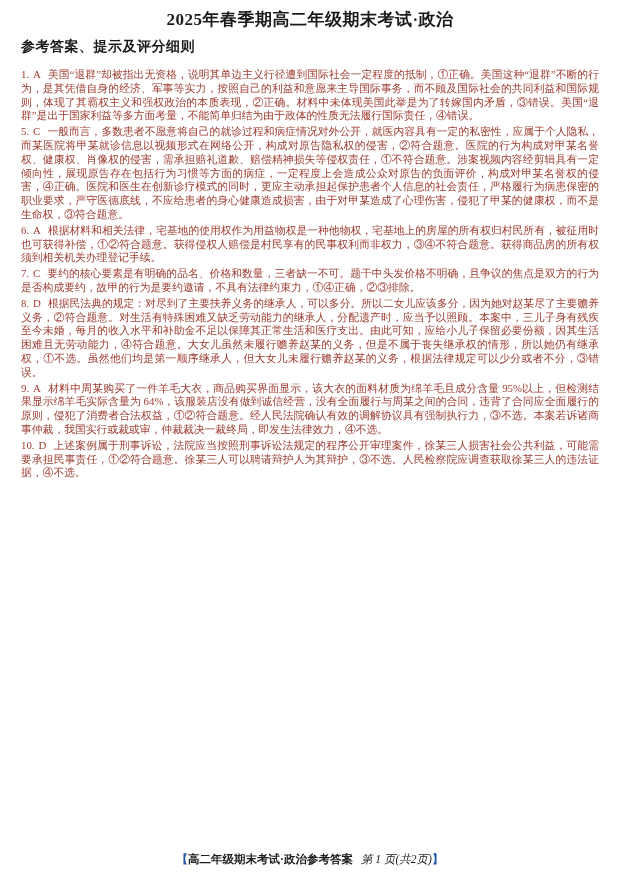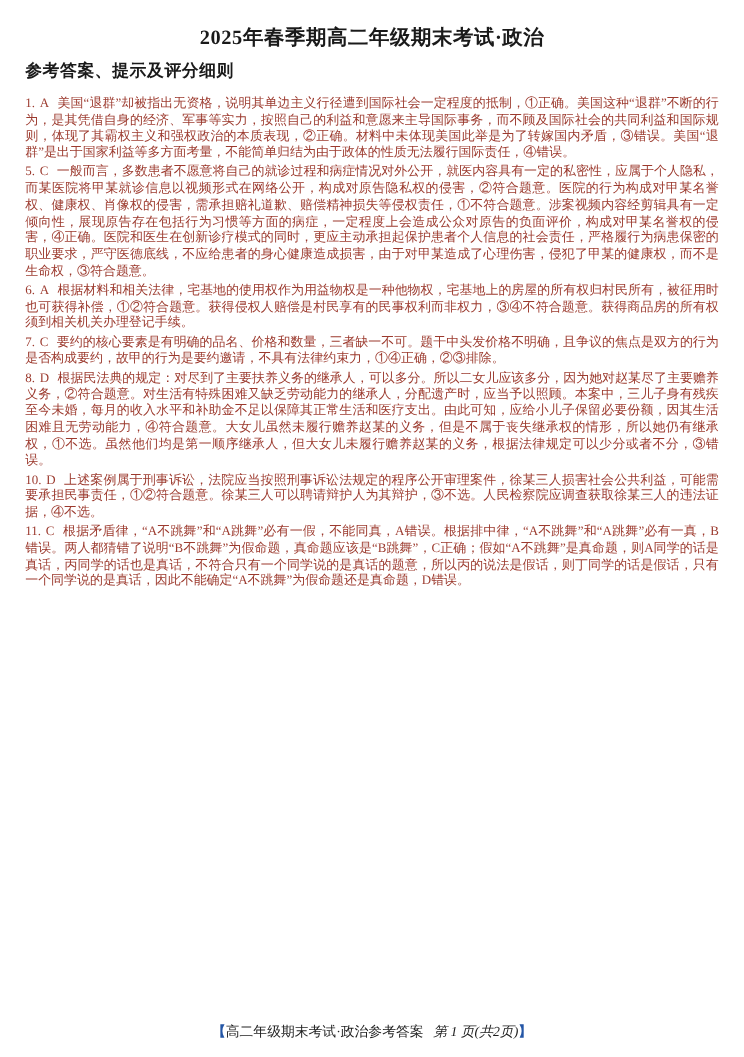--- a/index.html
+++ b/index.html
@@ -9,21 +9,21 @@
   }
   body {
     width: 620px;
     height: 881px;
     font-family: "Liberation Serif", serif;
   }
   .page {
     box-sizing: border-box;
     width: 620px;
     height: 881px;
-    padding: 16px 21px 10px 21px;
+    padding: 4px 21px 10px 21px;
     position: relative;
     overflow: hidden;
     background: #ffffff;
   }
   .title {
     text-align: center;
     font-size: 17px;
     font-weight: bold;
     color: var(--title-text, #1a1a1a);
     margin: 4px 0 7px 0;
@@ -58,21 +58,21 @@
     width: 100%;
     text-align: center;
     font-size: 11.5px;
     color: #222222;
   }
   .bracket {
     color: var(--footer-accent, #2456a6);
     font-weight: bold;
   }
   .footer-title {
-    font-weight: normal;
+    font-weight: bold;
     color: #1d1d1d;
   }
   .footer-page {
     color: #1d1d1d;
     padding-left: 8px;
     font-style: italic;
   }
 </style>
 </head>
 <body>
@@ -81,21 +81,21 @@
 
   <h1 class="title">2025年春季期高二年级期末考试·政治</h1>
   <h2 class="subtitle">参考答案、提示及评分细则</h2>
 
   <div class="answers">
     <p class="answer"><span class="num">1.</span><span class="letter">A</span><span class="text">美国“退群”却被指出无资格，说明其单边主义行径遭到国际社会一定程度的抵制，①正确。美国这种“退群”不断的行为，是其凭借自身的经济、军事等实力，按照自己的利益和意愿来主导国际事务，而不顾及国际社会的共同利益和国际规则，体现了其霸权主义和强权政治的本质表现，②正确。材料中未体现美国此举是为了转嫁国内矛盾，③错误。美国“退群”是出于国家利益等多方面考量，不能简单归结为由于政体的性质无法履行国际责任，④错误。</span></p>
     <p class="answer"><span class="num">5.</span><span class="letter">C</span><span class="text">一般而言，多数患者不愿意将自己的就诊过程和病症情况对外公开，就医内容具有一定的私密性，应属于个人隐私，而某医院将甲某就诊信息以视频形式在网络公开，构成对原告隐私权的侵害，②符合题意。医院的行为构成对甲某名誉权、健康权、肖像权的侵害，需承担赔礼道歉、赔偿精神损失等侵权责任，①不符合题意。涉案视频内容经剪辑具有一定倾向性，展现原告存在包括行为习惯等方面的病症，一定程度上会造成公众对原告的负面评价，构成对甲某名誉权的侵害，④正确。医院和医生在创新诊疗模式的同时，更应主动承担起保护患者个人信息的社会责任，严格履行为病患保密的职业要求，严守医德底线，不应给患者的身心健康造成损害，由于对甲某造成了心理伤害，侵犯了甲某的健康权，而不是生命权，③符合题意。</span></p>
     <p class="answer"><span class="num">6.</span><span class="letter">A</span><span class="text">根据材料和相关法律，宅基地的使用权作为用益物权是一种他物权，宅基地上的房屋的所有权归村民所有，被征用时也可获得补偿，①②符合题意。获得侵权人赔偿是村民享有的民事权利而非权力，③④不符合题意。获得商品房的所有权须到相关机关办理登记手续。</span></p>
     <p class="answer"><span class="num">7.</span><span class="letter">C</span><span class="text">要约的核心要素是有明确的品名、价格和数量，三者缺一不可。题干中头发价格不明确，且争议的焦点是双方的行为是否构成要约，故甲的行为是要约邀请，不具有法律约束力，①④正确，②③排除。</span></p>
     <p class="answer"><span class="num">8.</span><span class="letter">D</span><span class="text">根据民法典的规定：对尽到了主要扶养义务的继承人，可以多分。所以二女儿应该多分，因为她对赵某尽了主要赡养义务，②符合题意。对生活有特殊困难又缺乏劳动能力的继承人，分配遗产时，应当予以照顾。本案中，三儿子身有残疾至今未婚，每月的收入水平和补助金不足以保障其正常生活和医疗支出。由此可知，应给小儿子保留必要份额，因其生活困难且无劳动能力，④符合题意。大女儿虽然未履行赡养赵某的义务，但是不属于丧失继承权的情形，所以她仍有继承权，①不选。虽然他们均是第一顺序继承人，但大女儿未履行赡养赵某的义务，根据法律规定可以少分或者不分，③错误。</span></p>
+    <p class="answer"><span class="num">9.</span><span class="letter">A</span><span class="text">材料中周某购买了一件羊毛大衣，商品购买界面显示，该大衣的面料材质为绵羊毛且成分含量 95%以上，但检测结果显示绵羊毛实际含量为 64%，该服装店没有做到诚信经营，没有全面履行与周某之间的合同，违背了合同应全面履行的原则，侵犯了消费者合法权益，①②符合题意。经人民法院确认有效的调解协议具有强制执行力，③不选。本案若诉诸商事仲裁，我国实行或裁或审，仲裁裁决一裁终局，即发生法律效力，④不选。</span></p>
     <p class="answer"><span class="num">10.</span><span class="letter">D</span><span class="text">上述案例属于刑事诉讼，法院应当按照刑事诉讼法规定的程序公开审理案件，徐某三人损害社会公共利益，可能需要承担民事责任，①②符合题意。徐某三人可以聘请辩护人为其辩护，③不选。人民检察院应调查获取徐某三人的违法证据，④不选。</span></p>
-    <p class="answer"><span class="num">11.</span><span class="letter">C</span><span class="text">根据矛盾律，“A不跳舞”和“A跳舞”必有一假，不能同真，A错误。根据排中律，“A不跳舞”和“A跳舞”必有一真，B错误。两人都猜错了说明“B不跳舞”为假命题，真命题应该是“B跳舞”，C正确；假如“A不跳舞”是真命题，则A同学的话是真话，丙同学的话也是真话，不符合只有一个同学说的是真话的题意，所以丙的说法是假话，则丁同学的话是假话，只有一个同学说的是真话，因此不能确定“A不跳舞”为假命题还是真命题，D错误。</span></p>
   </div>
 
   <div class="page-footer">
     <span class="bracket">【</span><span class="footer-title">高二年级期末考试·政治参考答案</span><span class="footer-page">第 1 页(共2页)</span><span class="bracket">】</span>
   </div>
 
 </div>
 
 </body></html>

